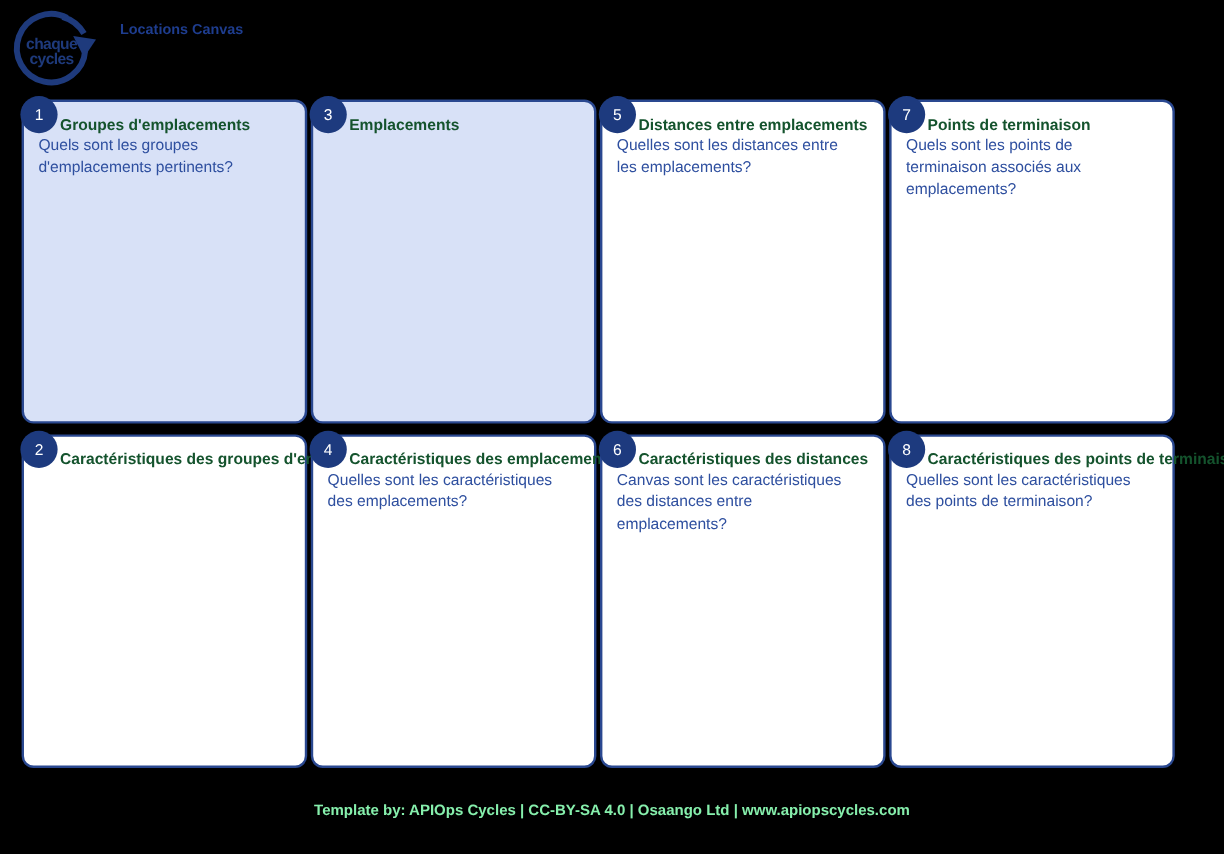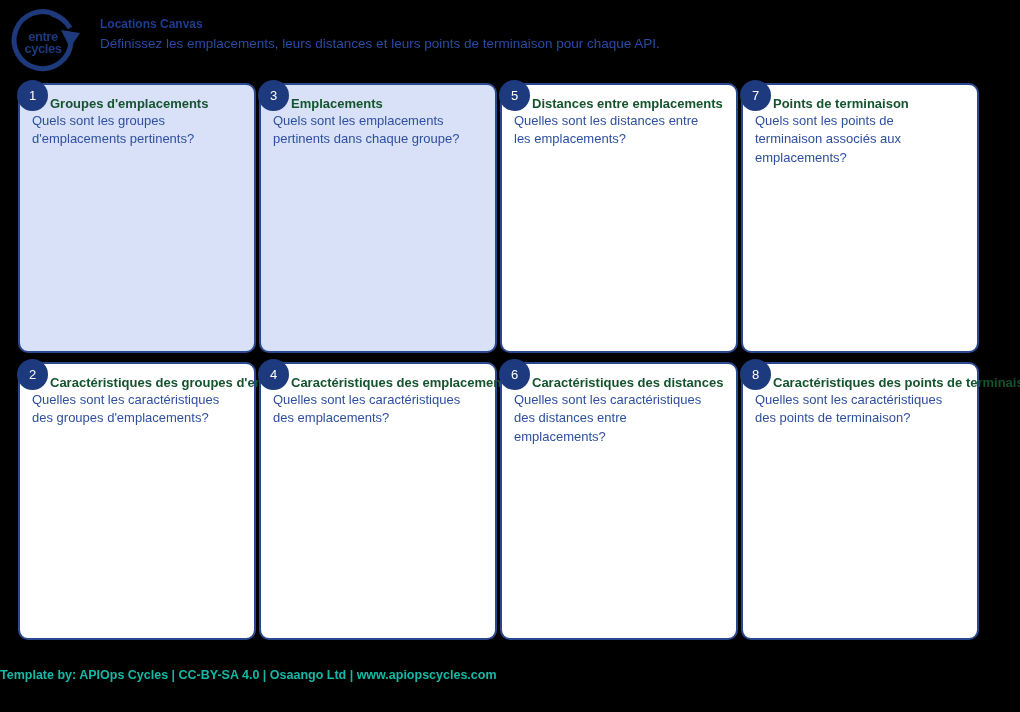--- a/index.html
+++ b/index.html
@@ -37,85 +37,82 @@
   .box-title{
     position:absolute;top:11px;left:30px;margin:0;
     font-size:13px;font-weight:700;color:#14532d;white-space:nowrap;
   }
   .box-body{
     position:absolute;top:27px;left:12px;width:200px;margin:0;
     font-size:13px;font-weight:400;color:#2e4f9f;line-height:1.42;
   }
   
   .footer{
-    position:absolute;top:668px;left:0;width:100%;
-    font-size:12.5px;font-weight:700;color:#14b8a6;
+    position:absolute;top:668px;left:0;width:100%;text-align:center;
+    font-size:12.5px;font-weight:700;color:#86efac;
   }
 </style>
 </head>
 <body>
 
 <div class="page">
 
   <div>
     <div class="logo">
       <svg width="72" height="68" viewBox="0 0 72 68">
         <path d="M 48 9 A 28.5 28.5 0 1 0 63 36" fill="none" stroke="#1e3a7c" stroke-width="5"></path>
         <path d="M 44 8 A 30 30 0 0 1 62 22" fill="none" stroke="#1e3a7c" stroke-width="5"></path>
         <polygon points="53,24 72,27 62,42" fill="#1e3a7c"></polygon>
       </svg>
-      <span class="logo-word w1">entre</span>
+      <span class="logo-word w1">chaque</span>
       <span class="logo-word w2">cycles</span>
     </div>
     <div class="header-text">
       <p class="canvas-title">Locations Canvas</p>
-      <p class="canvas-instruction">Définissez les emplacements, leurs distances et leurs points de terminaison pour chaque API.</p>
     </div>
   </div>
 
   <section class="box blue r1 c1">
     <span class="num">1</span>
     <h2 class="box-title">Groupes d'emplacements</h2>
     <p class="box-body">Quels sont les groupes d'emplacements pertinents?</p>
   </section>
 
   <section class="box blue r1 c2">
     <span class="num">3</span>
     <h2 class="box-title">Emplacements</h2>
-    <p class="box-body">Quels sont les emplacements pertinents dans chaque groupe?</p>
   </section>
 
   <section class="box r1 c3">
     <span class="num">5</span>
     <h2 class="box-title">Distances entre emplacements</h2>
     <p class="box-body">Quelles sont les distances entre les emplacements?</p>
   </section>
 
   <section class="box r1 c4">
     <span class="num">7</span>
     <h2 class="box-title">Points de terminaison</h2>
     <p class="box-body">Quels sont les points de terminaison associés aux emplacements?</p>
   </section>
 
   <section class="box r2 c1">
     <span class="num">2</span>
     <h2 class="box-title">Caractéristiques des groupes d'emplacements</h2>
-    <p class="box-body">Quelles sont les caractéristiques des groupes d'emplacements?</p>
   </section>
 
   <section class="box r2 c2">
     <span class="num">4</span>
     <h2 class="box-title">Caractéristiques des emplacements</h2>
     <p class="box-body">Quelles sont les caractéristiques des emplacements?</p>
   </section>
 
   <section class="box r2 c3">
     <span class="num">6</span>
     <h2 class="box-title">Caractéristiques des distances</h2>
-    <p class="box-body">Quelles sont les caractéristiques des distances entre emplacements?</p>
+    <p class="box-body">Canvas sont les caractéristiques des distances entre emplacements?</p>
   </section>
 
   <section class="box r2 c4">
     <span class="num">8</span>
     <h2 class="box-title">Caractéristiques des points de terminaison</h2>
     <p class="box-body">Quelles sont les caractéristiques des points de terminaison?</p>
   </section>
 
   <div class="footer">
     <span>Template by: APIOps Cycles | CC-BY-SA 4.0 | Osaango Ltd | www.apiopscycles.com</span>

